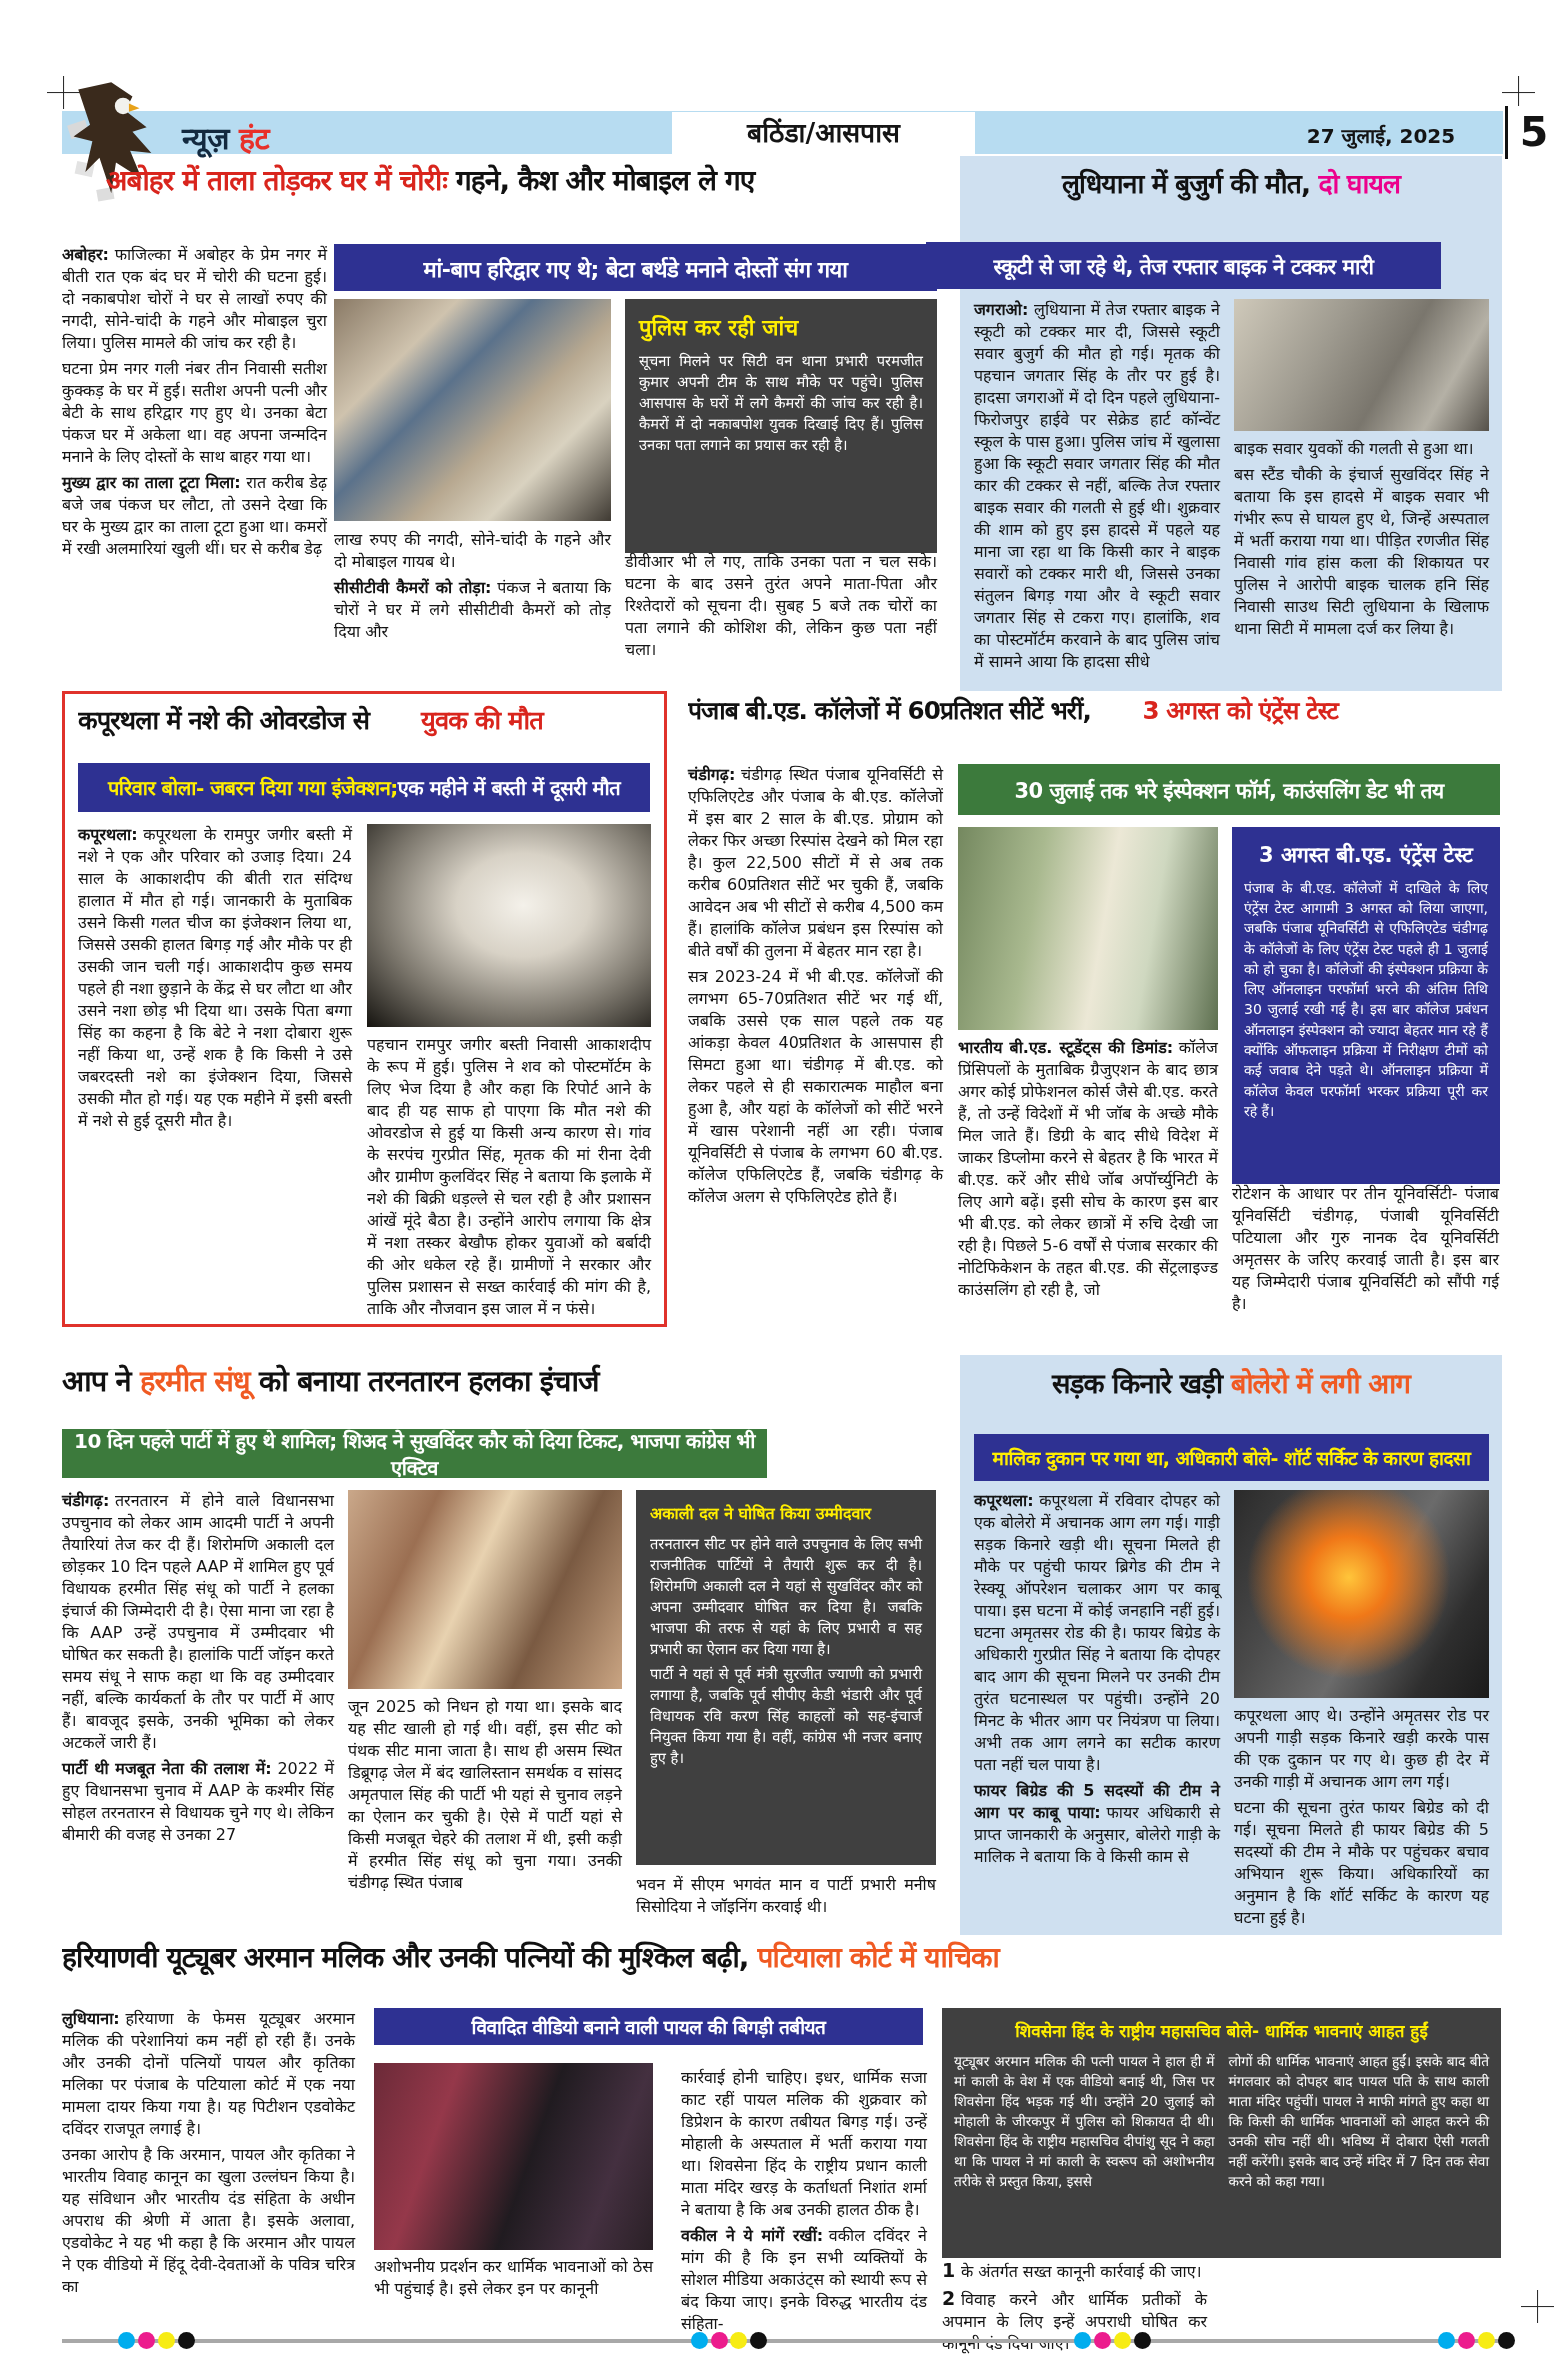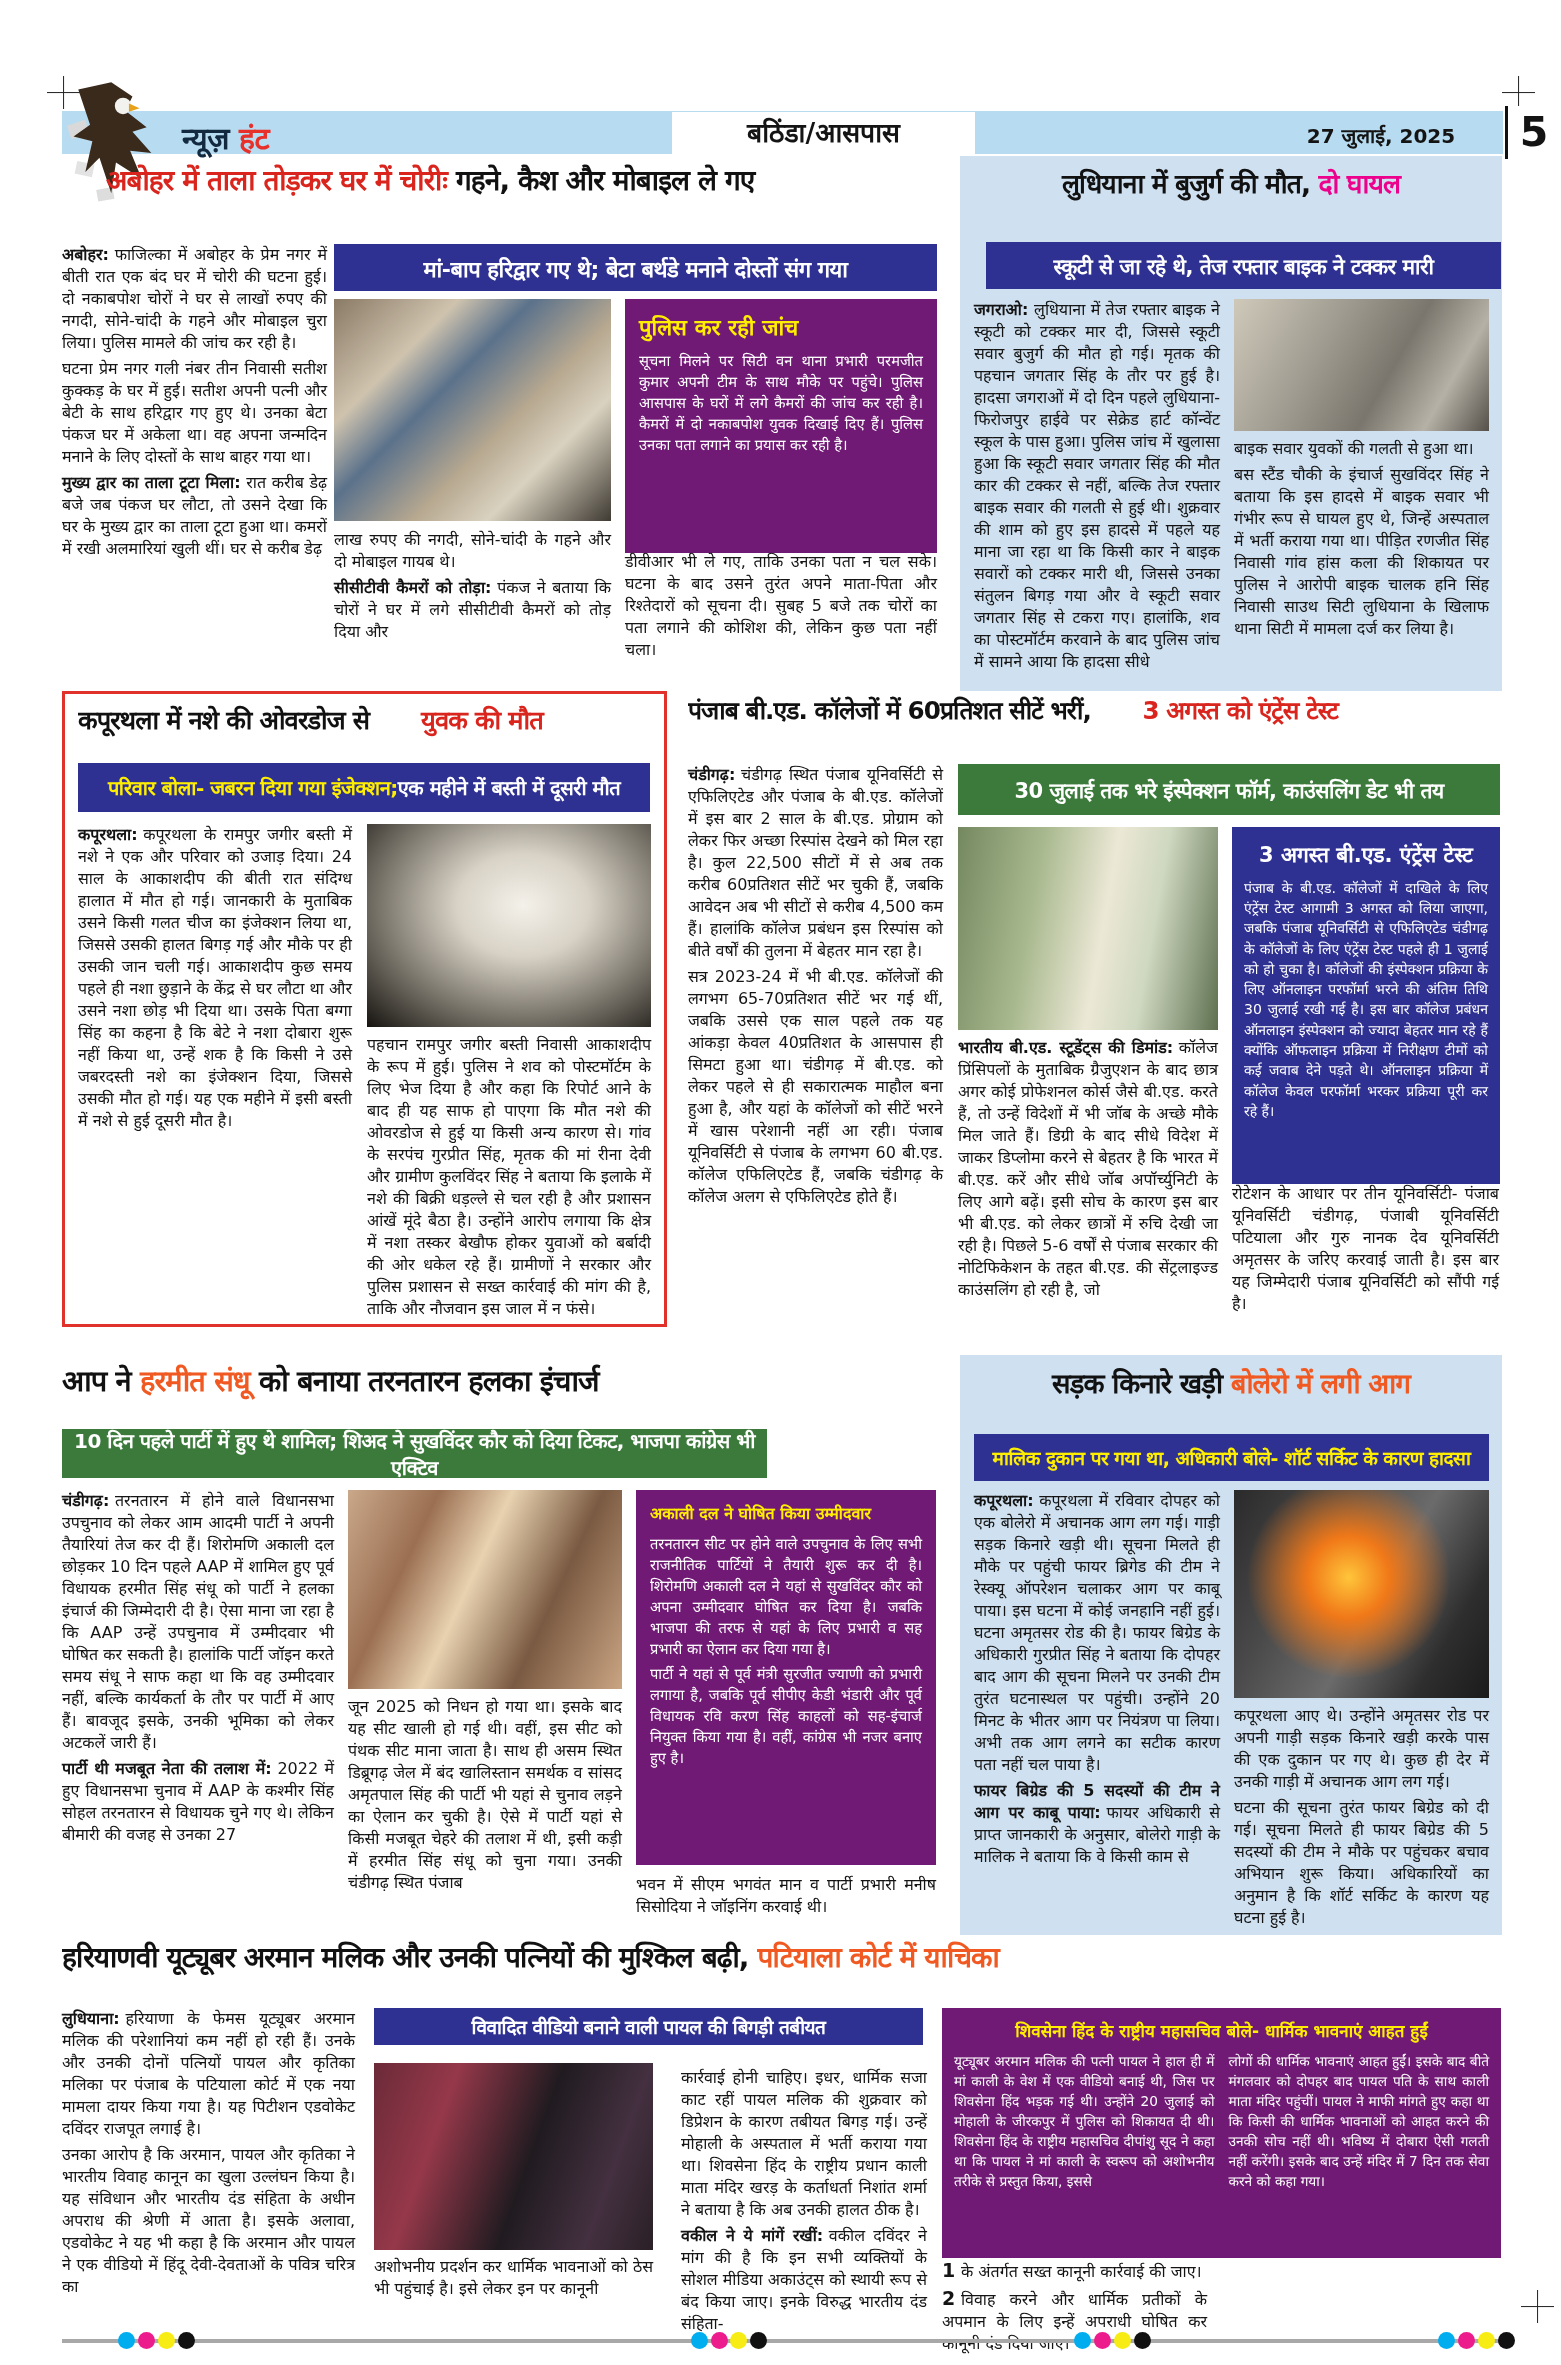--- a/index.html
+++ b/index.html
@@ -25,21 +25,21 @@
   
   .banner{color:#fff;font-weight:800;text-align:center;display:flex;align-items:center;justify-content:center;letter-spacing:-0.5px;}
   .navy{background:#2e3192;}
   .green{background:#3c7a3c;}
   .banner .ytxt{color:#ffee00;}
   
   .bodycol{text-align:justify;font-size:16px;line-height:22px;}
   .bodycol p{margin:0 0 3.8px 0;}
   .lead{font-weight:800;margin-right:5.7px;}
   
-  .blackbox{background:#701a75;color:#fff;text-align:justify;}
+  .blackbox{background:#404040;color:#fff;text-align:justify;}
   .blackbox .bb-head{color:#ffee00;font-weight:800;text-align:left;margin:0 0 8.5px 0;}
   .bluebox{background:#2e3192;color:#fff;text-align:justify;}
   .bluebox .bx-head{color:#ffffff;font-weight:800;text-align:center;margin:0 0 9.5px 0;}
   .boxtext{font-size:14.7px;line-height:21px;}
   .boxtext p{margin:0 0 4.7px 0;}
   
   .photo{background:#999;}
   .photo-theft{background:linear-gradient(135deg,#8a7a66 0%,#cfc3ae 25%,#5b728b 40%,#b7a890 60%,#d9d2c0 75%,#3f3a33 100%);}
   .photo-bike{background:linear-gradient(120deg,#cfc9ba 0%,#9f9b90 35%,#7a766d 60%,#b5b1a6 80%,#55514a 100%);}
   .photo-body{background:radial-gradient(ellipse at 55% 40%,#f4f1ea 0%,#d8d2c6 30%,#7a756b 65%,#15130f 100%);}
@@ -99,21 +99,21 @@
     <div class="boxtext">सूचना मिलने पर सिटी वन थाना प्रभारी परमजीत कुमार अपनी टीम के साथ मौके पर पहुंचे। पुलिस आसपास के घरों में लगे कैमरों की जांच कर रही है। कैमरों में दो नकाबपोश युवक दिखाई दिए हैं। पुलिस उनका पता लगाने का प्रयास कर रही है।</div>
   </div>
   <div class="abs bodycol" style="left:625px;top:551px;width:312px;height:137px;">
     <p><span>डीवीआर भी ले गए, ताकि उनका पता न चल सके। घटना के बाद उसने तुरंत अपने माता-पिता और रिश्तेदारों को सूचना दी। सुबह 5 बजे तक चोरों का पता लगाने की कोशिश की, लेकिन कुछ पता नहीं चला।</span></p>
   </div>
 
   <div class="abs bluepanel" style="left:960px;top:156px;width:542px;height:535px;"></div>
   <div class="abs headline" style="left:960px;top:167px;width:542px;font-size:26.5px;text-align:center;">
     <span class="hl-black">लुधियाना में बुजुर्ग की मौत, </span><span class="hl-pink">दो घायल</span>
   </div>
-  <div class="abs banner navy" style="left:986px;top:242px;width:515px;height:47px;font-size:21px;">स्कूटी से जा रहे थे, तेज रफ्तार बाइक ने टक्कर मारी</div>
+  <div class="abs banner navy" style="left:926px;top:242px;width:515px;height:47px;font-size:21px;">स्कूटी से जा रहे थे, तेज रफ्तार बाइक ने टक्कर मारी</div>
   <div class="abs bodycol" style="left:974px;top:299px;width:246px;height:383px;">
     <p><span class="lead">जगराओ:</span><span>लुधियाना में तेज रफ्तार बाइक ने स्कूटी को टक्कर मार दी, जिससे स्कूटी सवार बुजुर्ग की मौत हो गई। मृतक की पहचान जगतार सिंह के तौर पर हुई है। हादसा जगराओं में दो दिन पहले लुधियाना-फिरोजपुर हाईवे पर सेक्रेड हार्ट कॉन्वेंट स्कूल के पास हुआ। पुलिस जांच में खुलासा हुआ कि स्कूटी सवार जगतार सिंह की मौत कार की टक्कर से नहीं, बल्कि तेज रफ्तार बाइक सवार की गलती से हुई थी। शुक्रवार की शाम को हुए इस हादसे में पहले यह माना जा रहा था कि किसी कार ने बाइक सवारों को टक्कर मारी थी, जिससे उनका संतुलन बिगड़ गया और वे स्कूटी सवार जगतार सिंह से टकरा गए। हालांकि, शव का पोस्टमॉर्टम करवाने के बाद पुलिस जांच में सामने आया कि हादसा सीधे</span></p>
   </div>
   <div class="abs photo photo-bike" style="left:1234px;top:299px;width:255px;height:132px;"></div>
   <div class="abs bodycol" style="left:1234px;top:438px;width:255px;height:246px;">
     <p><span>बाइक सवार युवकों की गलती से हुआ था।</span></p>
     <p><span>बस स्टैंड चौकी के इंचार्ज सुखविंदर सिंह ने बताया कि इस हादसे में बाइक सवार भी गंभीर रूप से घायल हुए थे, जिन्हें अस्पताल में भर्ती कराया गया था। पीड़ित रणजीत सिंह निवासी गांव हांस कला की शिकायत पर पुलिस ने आरोपी बाइक चालक हनि सिंह निवासी साउथ सिटी लुधियाना के खिलाफ थाना सिटी में मामला दर्ज कर लिया है।</span></p>
   </div>
 
   <div class="abs redbox" style="left:62px;top:691px;width:599px;height:630px;"></div>

